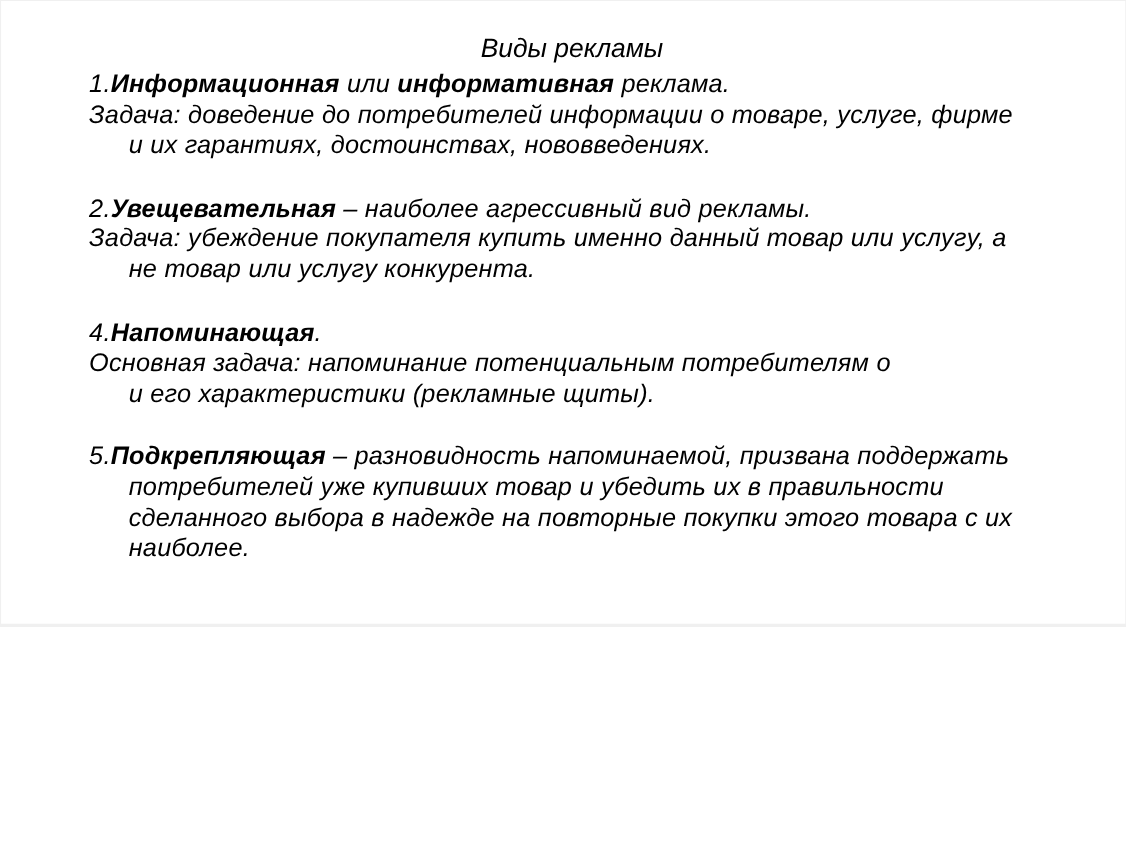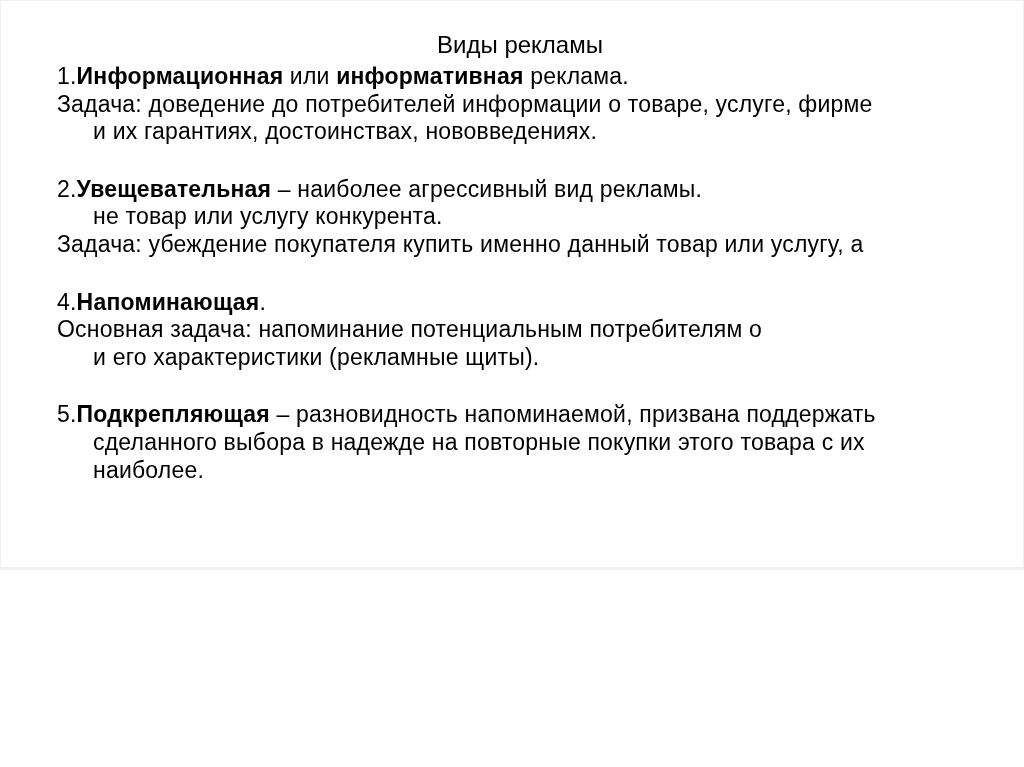--- a/index.html
+++ b/index.html
@@ -11,20 +11,21 @@
     position: relative;
     width: 1024px;
     height: 570px;
     background: var(--bg, #ffffff);
     color: var(--fg, #000000);
     font-family: "Liberation Sans", "DejaVu Sans", sans-serif;
     box-sizing: border-box;
     border: 1px solid var(--edge, #f0f0f0);
     border-bottom: 3px solid var(--edge, #f0f0f0);
     overflow: hidden;
+    font-style: italic;
   }
   .content {
     padding: 28px 40px 0 56px;
   }
   .title {
     text-align: center;
     font-size: 24px;
     line-height: 32px;
     font-weight: 400;
     white-space: nowrap;
@@ -33,20 +34,21 @@
     margin-top: 30px;
   }
   .item.first {
     margin-top: 2px;
   }
   .line {
     font-size: 23px;
     line-height: 27.6px;
     letter-spacing: 0.2px;
     white-space: nowrap;
+    margin-left: 24px;
   }
   .cont {
     padding-left: 36px;
   }
   .b {
     font-weight: 700;
   }
 </style>
 </head>
 <body>
@@ -57,31 +59,32 @@
     <div class="title">Виды рекламы</div>
 
     <section class="item first">
       <div class="line"><span>1.</span><span class="b">Информационная</span><span> или </span><span class="b">информативная</span><span> реклама.</span></div>
       <div class="line">Задача: доведение до потребителей информации о товаре, услуге, фирме</div>
       <div class="line cont">и их гарантиях, достоинствах, нововведениях.</div>
     </section>
 
     <section class="item">
       <div class="line"><span>2.</span><span class="b">Увещевательная</span><span> – наиболее агрессивный вид рекламы.</span></div>
+      <div class="line">Задача: убеждение покупателя купить именно данный товар или услугу, а</div>
       <div class="line cont">не товар или услугу конкурента.</div>
-      <div class="line">Задача: убеждение покупателя купить именно данный товар или услугу, а</div>
     </section>
 
 
     <section class="item">
       <div class="line"><span>4.</span><span class="b">Напоминающая</span><span>.</span></div>
       <div class="line">Основная задача: напоминание потенциальным потребителям о</div>
       <div class="line cont">и его характеристики (рекламные щиты).</div>
     </section>
 
     <section class="item">
       <div class="line"><span>5.</span><span class="b">Подкрепляющая</span><span> – разновидность напоминаемой, призвана поддержать</span></div>
+      <div class="line cont">потребителей уже купивших товар и убедить их в правильности</div>
       <div class="line cont">сделанного выбора в надежде на повторные покупки этого товара с их</div>
       <div class="line cont">наиболее.</div>
     </section>
 
   </div>
 </div>
 
 </body></html>

